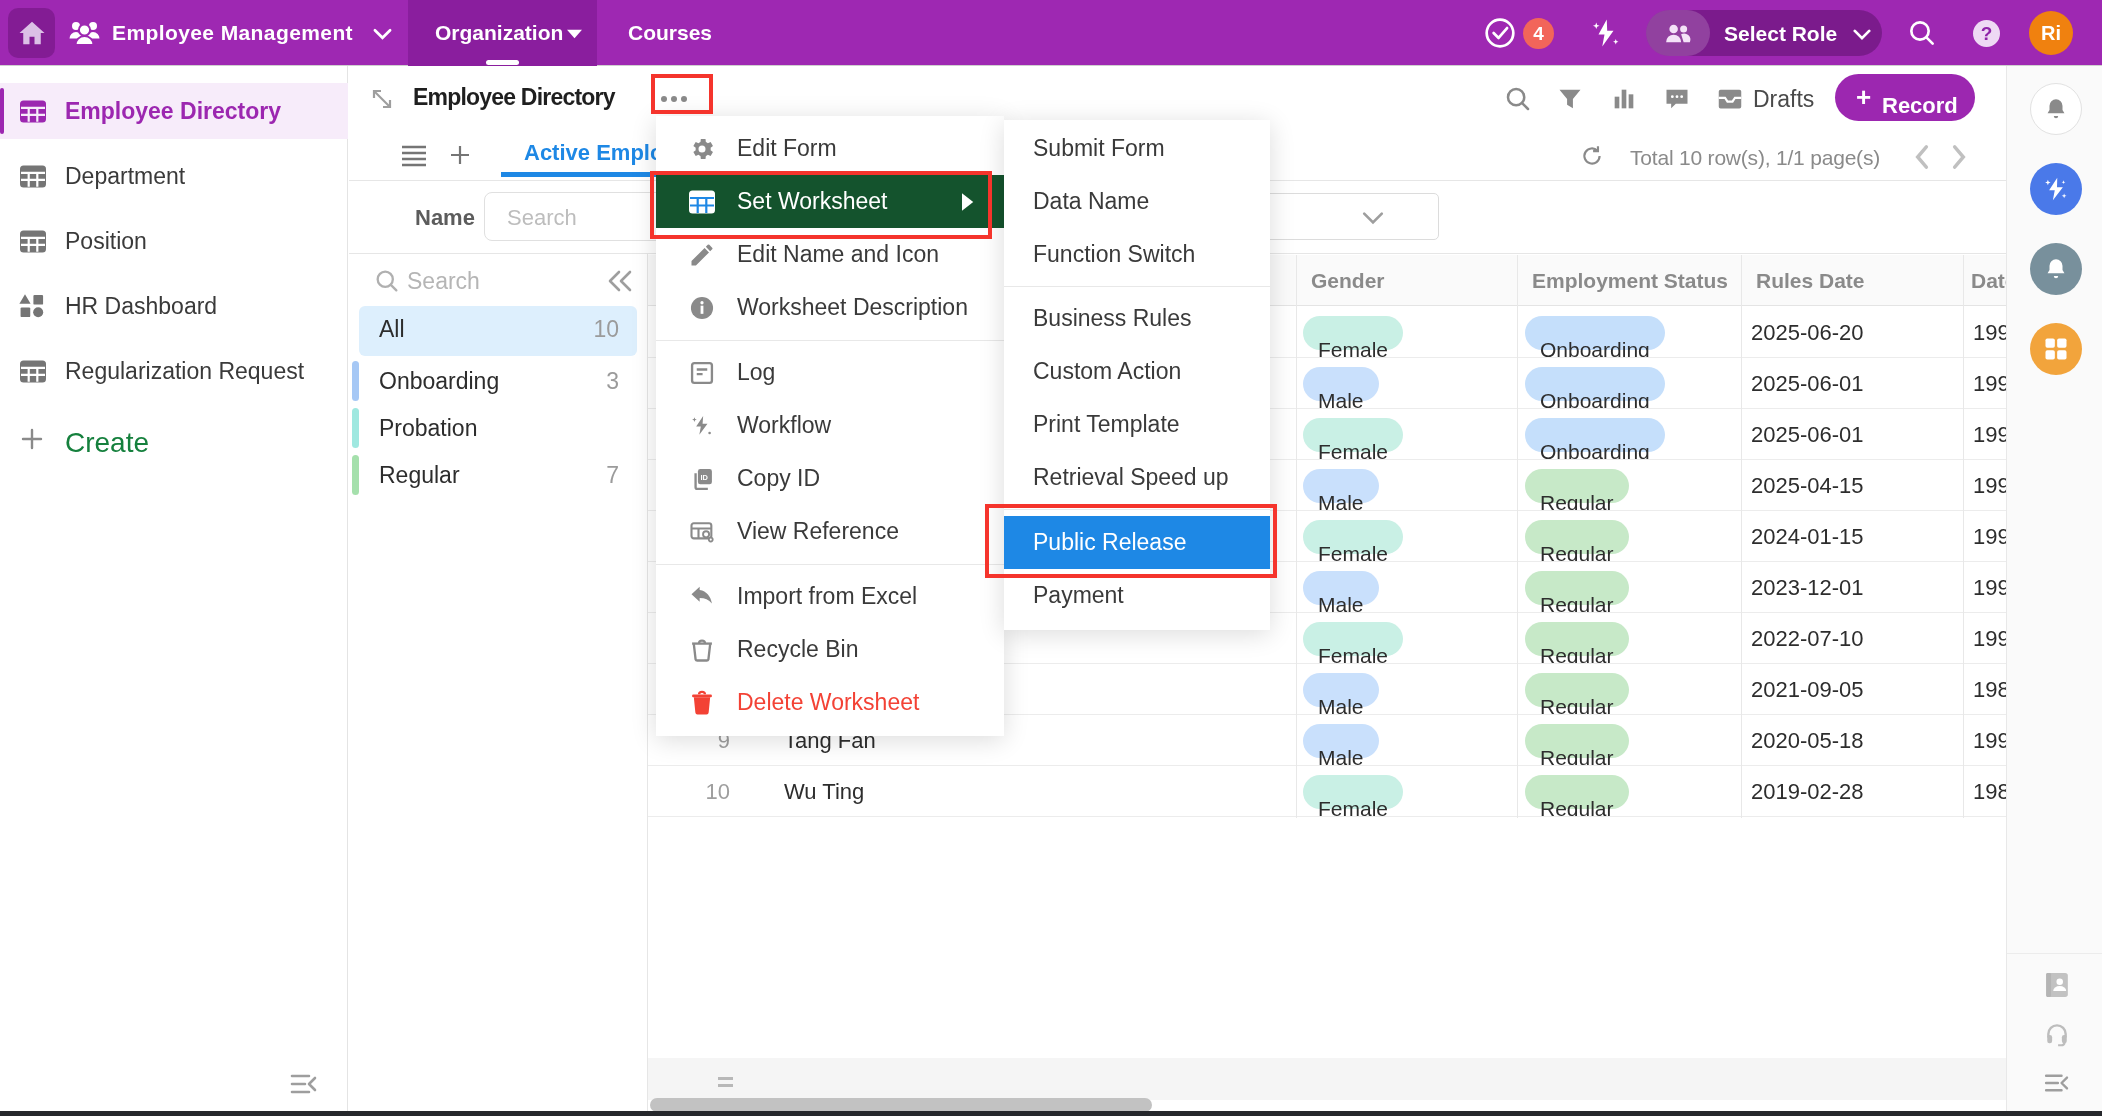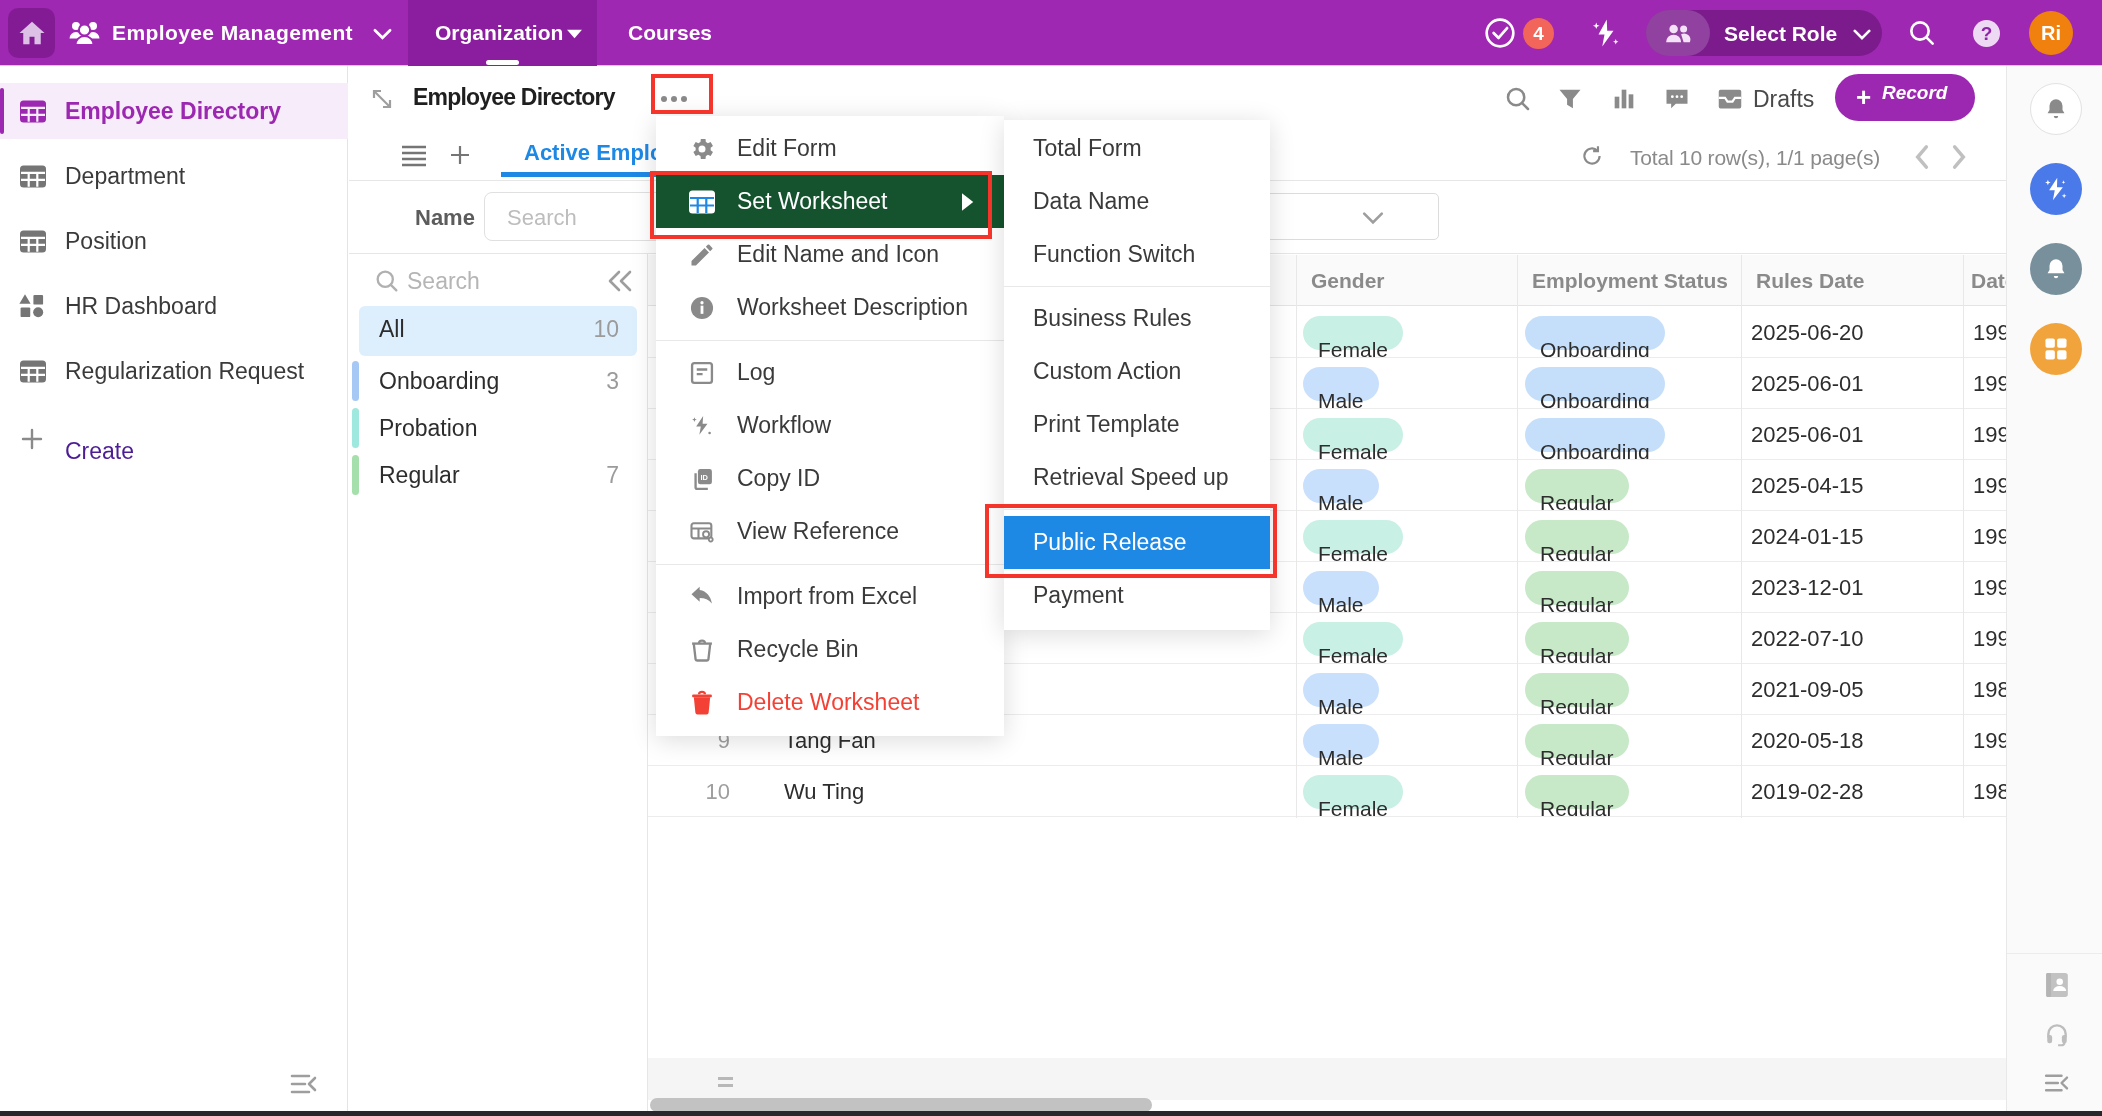--- a/index.html
+++ b/index.html
@@ -22,21 +22,21 @@
 #avatar { position:absolute; left:2029px; top:11px; width:44px; height:44px; border-radius:50%; background:#f0810f; color:#fff; font-weight:bold; font-size:20px; text-align:center; line-height:44px; }
 
 
 #sidebar { position:absolute; left:0; top:66px; width:348px; height:1050px; background:#fff; border-right:1px solid #e4e4e4; }
 .sideitem { position:absolute; left:0; width:348px; height:56px; }
 .sideitem .txt { position:absolute; left:65px; top:15px; font-size:23px; color:#3a3a3a; }
 #sideactive { top:17px; background:#f7ecfa; }
 #sideactive .txt { color:#9c27b0; font-weight:bold; }
 #sidebarindicator { position:absolute; left:0; top:22px; width:4px; height:46px; background:#9c27b0; border-radius:2px; }
 #createitem { position:absolute; left:0; top:352px; width:348px; height:46px; }
-#createitem .txt { position:absolute; left:65px; top:20px; font-size:23px; color:#4c1d95; }
+#createitem .txt { position:absolute; left:65px; top:9px; font-size:28px; color:#15803d; }
 #sidecollapse { position:absolute; left:290px; top:1007px; }
 
 
 #main { position:absolute; left:349px; top:66px; width:1657px; height:1050px; background:#fff; }
 #wstitle { position:absolute; left:64px; top:18px; font-size:23px; font-weight:bold; color:#1f1f1f; letter-spacing:-0.8px; }
 #tabdivider { position:absolute; left:0; top:114px; width:1657px; height:1px; background:#e6e6e6; }
 #activetab { position:absolute; left:175px; top:74px; color:#1e88e5; font-size:22px; font-weight:bold; }
 #tabunderline { position:absolute; left:152px; top:106px; width:190px; height:5px; background:#1e88e5; }
 #namelabel { position:absolute; left:66px; top:139px; font-size:22px; font-weight:bold; color:#5c5c5c; }
 #searchbox { position:absolute; left:135px; top:126px; width:500px; height:49px; border:1px solid #e0e0e0; border-radius:8px; background:#fff; }
@@ -230,21 +230,21 @@
       <circle cx="12" cy="10" r="1.2" fill="#fff"></circle>
       <circle cx="16" cy="10" r="1.2" fill="#fff"></circle>
   </svg>
   <svg width="30" height="30" viewBox="0 0 24 24" style="position:absolute;left:1366px;top:18px;">
     <path d="M3 6 a1.5 1.5 0 0 1 1.5-1.5 h15 a1.5 1.5 0 0 1 1.5 1.5 v12 a1.5 1.5 0 0 1-1.5 1.5 h-15 a1.5 1.5 0 0 1-1.5-1.5 Z" fill="#8a8a8a"></path>
     <path d="M3 11 h5 l2 3 h4 l2-3 h5" stroke="#fff" stroke-width="1.8" fill="none"></path>
   </svg>
   <div style="position:absolute;left:1404px;top:20px;font-size:23px;color:#4a4a4a;">Drafts</div>
   <div style="position:absolute;left:1486px;top:8px;width:140px;height:47px;border-radius:24px;background:#9c27b0;color:#fff;">
     <span style="position:absolute;left:21px;top:8px;font-size:26px;font-weight:bold;">+</span>
-    <span style="position:absolute;left:47px;top:8px;font-size:19px;font-weight:bold;font-style:italic;">Record</span>
+    <span style="position:absolute;left:47px;top:19px;font-size:22px;font-weight:bold;">Record</span>
   </div>
 
   <svg width="26" height="26" viewBox="0 0 24 24" style="position:absolute;left:1230px;top:77px;">
     <path d="M19 12 a7 7 0 1 1 -2-4.9" stroke="#8a8a8a" stroke-width="2" fill="none"></path>
     <path d="M17.5 3 V7.5 H13" stroke="#8a8a8a" stroke-width="2" fill="none"></path>
   </svg>
   <div style="position:absolute;left:1281px;top:80px;font-size:21px;color:#8a8a8a;letter-spacing:-0.2px;">Total 10 row(s), 1/1 page(s)</div>
   <svg width="20" height="26" viewBox="0 0 12 18" style="position:absolute;left:1563px;top:78px;">
       <path d="M9 2 L3 9 L9 16" stroke="#c0c0c0" stroke-width="2.4" fill="none" stroke-linecap="round"></path>
     </svg>
@@ -533,21 +533,21 @@
       <path d="M5 7 L6.3 20.2 a1.8 1.8 0 0 0 1.8 1.6 h7.8 a1.8 1.8 0 0 0 1.8-1.6 L19 7 Z" fill="#f34235"></path>
       <rect x="3.5" y="4.7" width="17" height="2.4" rx="1" fill="#f34235"></rect>
       <path d="M9.5 4.5 a2.5 2 0 0 1 5 0" stroke="#f34235" stroke-width="2" fill="none"></path>
     </svg>
     <div class="t">Delete Worksheet</div>
   </div>
 </div>
 
 <div id="submenu">
   <div class="smi" style="top:2px;">
-      <div class="t">Total Form</div>
+      <div class="t">Submit Form</div>
     </div>
   <div class="smi" style="top:55px;">
       <div class="t">Data Name</div>
     </div>
   <div class="smi" style="top:108px;">
       <div class="t">Function Switch</div>
     </div>
   <div class="sdiv" style="top:166px;"></div>
   <div class="smi" style="top:172px;">
       <div class="t">Business Rules</div>

